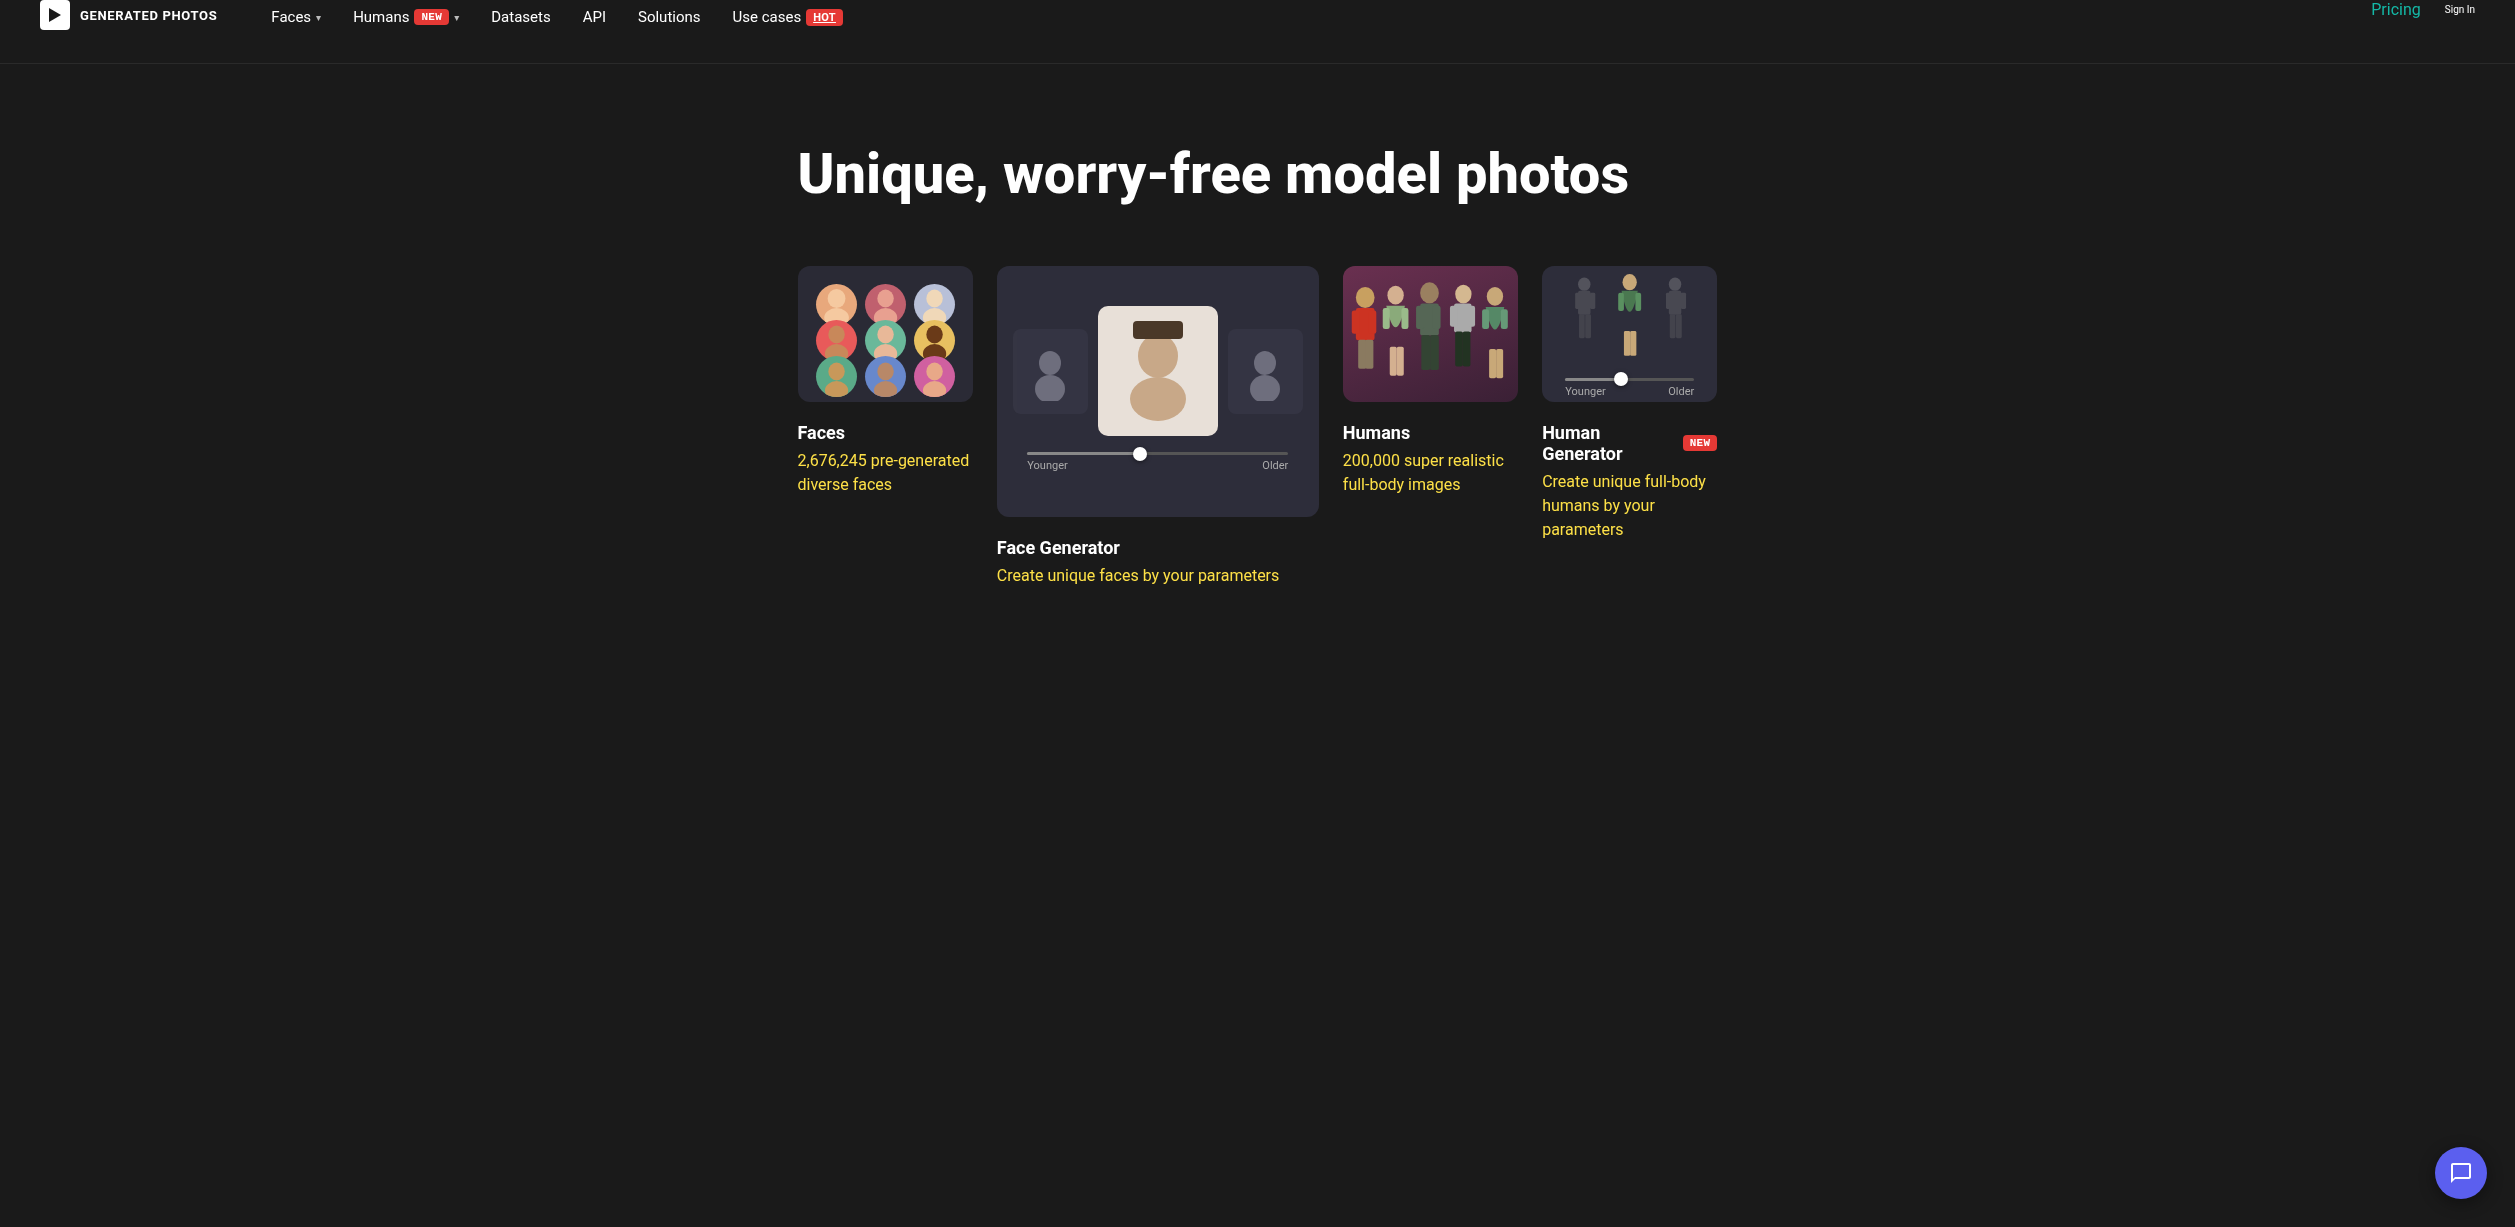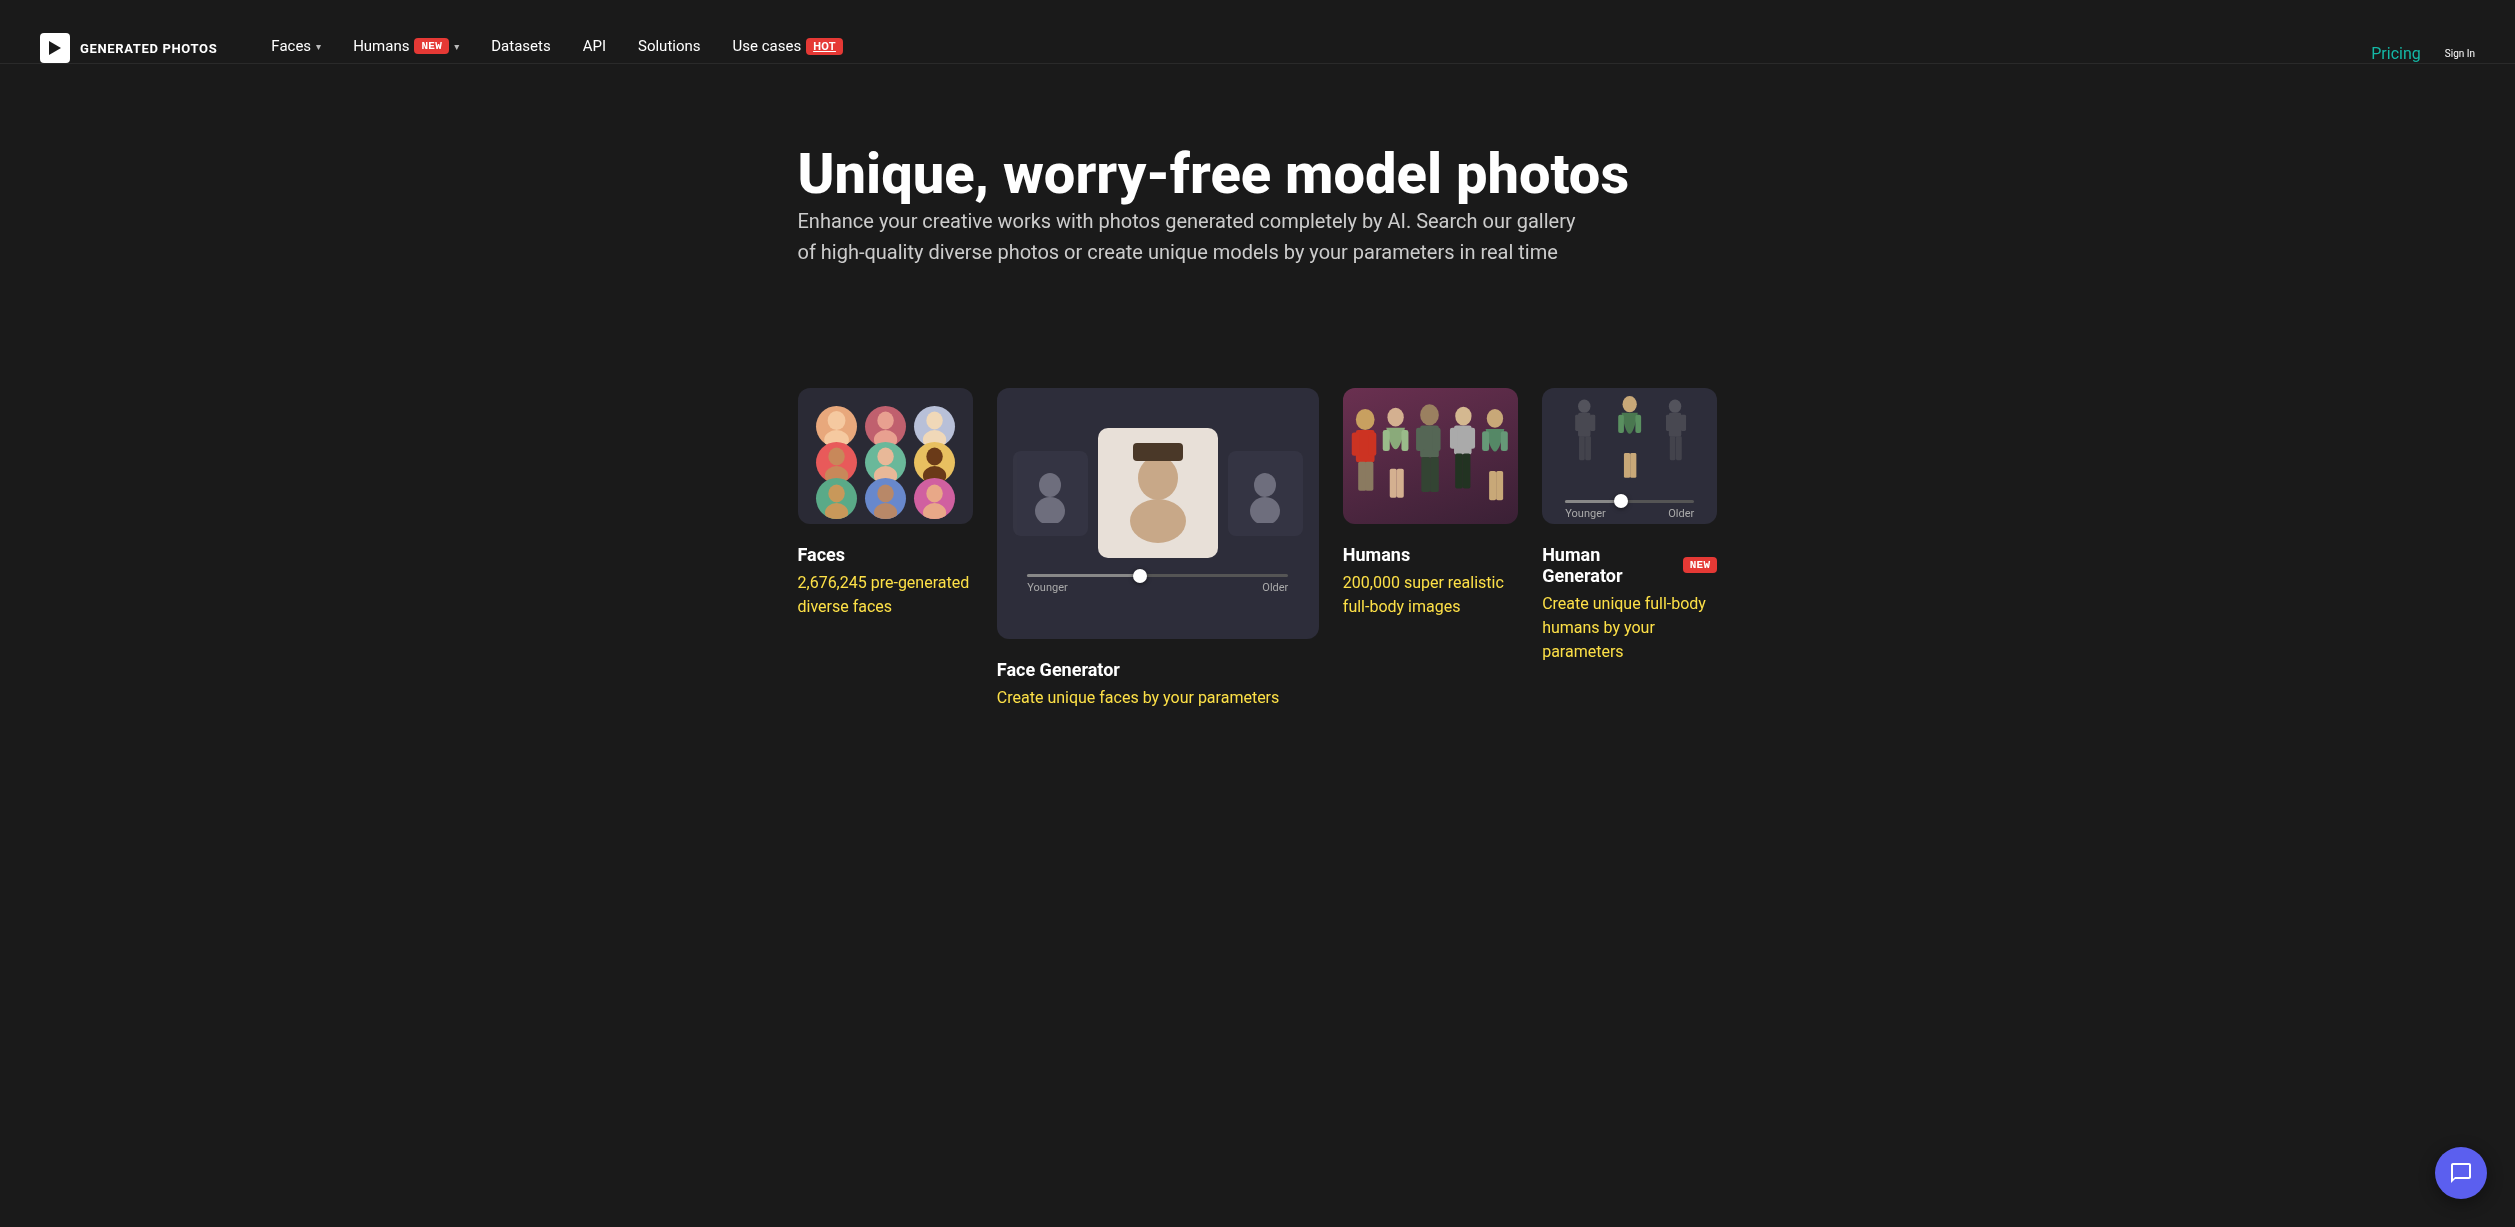--- a/index.html
+++ b/index.html
@@ -6,21 +6,21 @@
     body {
       background-color: #1a1a1a;
       color: #ffffff;
       font-family: -apple-system, BlinkMacSystemFont, 'Segoe UI', Roboto, sans-serif;
       min-height: 100vh;
     }
 
     
     nav {
       display: flex;
-      align-items: flex-end;
+      align-items: flex-start;
       padding: 0 40px;
       height: 64px;
       background: #1a1a1a;
       border-bottom: 1px solid #2a2a2a;
       position: relative;
       z-index: 10;
     }
     .nav-logo {
       display: flex;
       align-items: center;
@@ -358,21 +358,20 @@
   </div>
 
   <div class="nav-right">
     <span class="nav-pricing">Pricing</span>
     <span class="nav-signin">Sign In</span>
   </div>
 </nav>
 
 <div class="hero">
   <h1 class="hero-title">Unique, worry-free model photos</h1>
-  <p class="hero-subtitle">Enhance your creative works with photos generated completely by AI. Search our gallery of high-quality diverse photos or create unique models by your parameters in real time</p>
 </div>
 
 <div class="cards-row">
 
   <div class="card">
     <div class="card-image">
       <div class="faces-grid">
         <div class="face-circle fc1">
           <svg width="60" height="60" viewBox="0 0 60 60">
             <ellipse cx="30" cy="22" rx="13" ry="14" fill="#f5c9a0"></ellipse>

